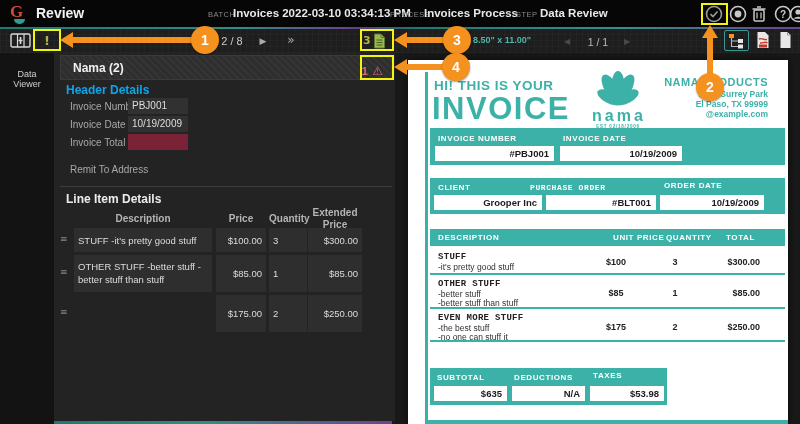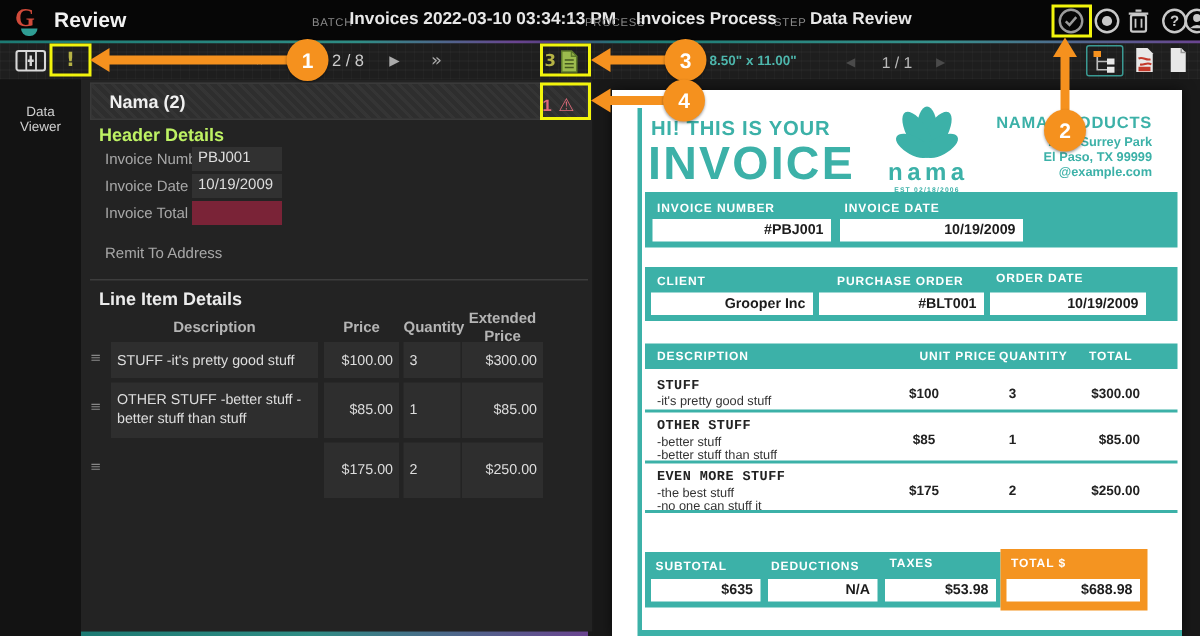--- a/index.html
+++ b/index.html
@@ -181,21 +181,21 @@
   <div class="abs panel">
 
     <div class="abs panel-header" style="left:6px; top:2px; width:332px; height:25px;">
       <span style="position:absolute; left:12px; top:5px; font-size:12px; font-weight:bold; color:#f0f0f0;">Nama (2)</span>
       <span class="abs" style="right:8px; top:5px;">
         <span style="font-size:11px; font-weight:bold; color:#e06a7a;">1</span>
         <span class="glyph" style="font-size:12px; color:#e06a7a;">⚠</span>
       </span>
     </div>
 
-    <span class="abs" style="left:12px; top:30px; font-size:12px; font-weight:bold; color:#bef264;">Header Details</span>
+    <span class="abs" style="left:12px; top:30px; font-size:12px; font-weight:bold; color:#0ea5e9;">Header Details</span>
 
     <span class="abs lbl" style="left:16px; top:48px;">Invoice Number</span>
     <span class="abs fieldbox" style="left:74px; top:45px; width:60px; height:16px;">PBJ001</span>
 
     <span class="abs lbl" style="left:16px; top:66px;">Invoice Date</span>
     <span class="abs fieldbox" style="left:74px; top:63px; width:60px; height:16px;">10/19/2009</span>
 
     <span class="abs lbl" style="left:16px; top:84px;">Invoice Total</span>
     <span class="abs fieldbox error" style="left:74px; top:81px; width:60px; height:16px;"></span>
 
@@ -278,21 +278,21 @@
 
     <div class="abs tealbg" style="left:22px; top:68px; width:355px; height:37px;">
       <span class="abs inv-lbl" style="left:8px; top:6px;">INVOICE NUMBER</span>
       <span class="abs inv-lbl" style="left:133px; top:6px;">INVOICE DATE</span>
       <span class="abs inv-box" style="left:5px; top:18px; width:119px; height:15px;padding-left:44px;">#PBJ001</span>
       <span class="abs inv-box" style="left:130px; top:18px; width:122px; height:15px;">10/19/2009</span>
     </div>
 
     <div class="abs tealbg" style="left:22px; top:118px; width:355px; height:36px;">
       <span class="abs inv-lbl" style="left:8px; top:5px;">CLIENT</span>
-      <span class="abs inv-lbl" style="left:128px; top:5px;">PURCHASE ORDER</span>
+      <span class="abs inv-lbl" style="left:100px; top:5px;font-family:Liberation Mono, monospace;">PURCHASE ORDER</span>
       <span class="abs inv-lbl" style="left:234px; top:3px;">ORDER DATE</span>
       <span class="abs inv-box" style="left:4px; top:17px; width:108px; height:15px;">Grooper Inc</span>
       <span class="abs inv-box" style="left:116px; top:17px; width:110px; height:15px;">#BLT001</span>
       <span class="abs inv-box" style="left:230px; top:17px; width:104px; height:15px;">10/19/2009</span>
     </div>
 
     <div class="abs tealbg" style="left:22px; top:169px; width:355px; height:17px;">
       <span class="abs inv-lbl" style="left:8px; top:4px;">DESCRIPTION</span>
       <span class="abs inv-lbl" style="left:183px; top:4px;">UNIT PRICE</span>
       <span class="abs inv-lbl" style="left:236px; top:4px;">QUANTITY</span>
@@ -323,24 +323,20 @@
     <div class="abs sep" style="left:22px; top:280px; width:355px; height:2px;"></div>
 
     <div class="abs tealbg" style="left:22px; top:308px; width:237px; height:37px;">
       <span class="abs inv-lbl" style="left:7px; top:5px;">SUBTOTAL</span>
       <span class="abs inv-lbl" style="left:84px; top:5px;">DEDUCTIONS</span>
       <span class="abs inv-lbl" style="left:163px; top:3px;">TAXES</span>
       <span class="abs inv-box" style="left:4px; top:18px; width:73px; height:15px;">$635</span>
       <span class="abs inv-box" style="left:82px; top:18px; width:73px; height:15px;">N/A</span>
       <span class="abs inv-box" style="left:160px; top:18px; width:74px; height:15px;">$53.98</span>
     </div>
-    <div class="abs" style="left:259px; top:306px; width:98px; height:41px; background:#f49421;">
-      <span class="abs inv-lbl" style="left:7px; top:5px;">TOTAL $</span>
-      <span class="abs inv-box" style="left:4px; top:20px; width:89px; height:15px;">$688.98</span>
-    </div>
 
     <div class="abs tealbg" style="left:20px; top:360px; width:360px; height:4px;"></div>
   </div>
 
   <div class="abs ybox" style="left:33px; top:29px; width:28px; height:22px; z-index:30;"></div>
   <div class="abs ybox" style="left:701px; top:3px; width:27px; height:22px; z-index:30;"></div>
   <div class="abs ybox" style="left:360px; top:29px; width:34px; height:22px; z-index:30;"></div>
   <div class="abs ybox" style="left:360px; top:55px; width:34px; height:25px; z-index:30;"></div>
 
   <div class="abs aline" style="left:70px; top:37px; width:124px; height:6px; z-index:31;"></div>

